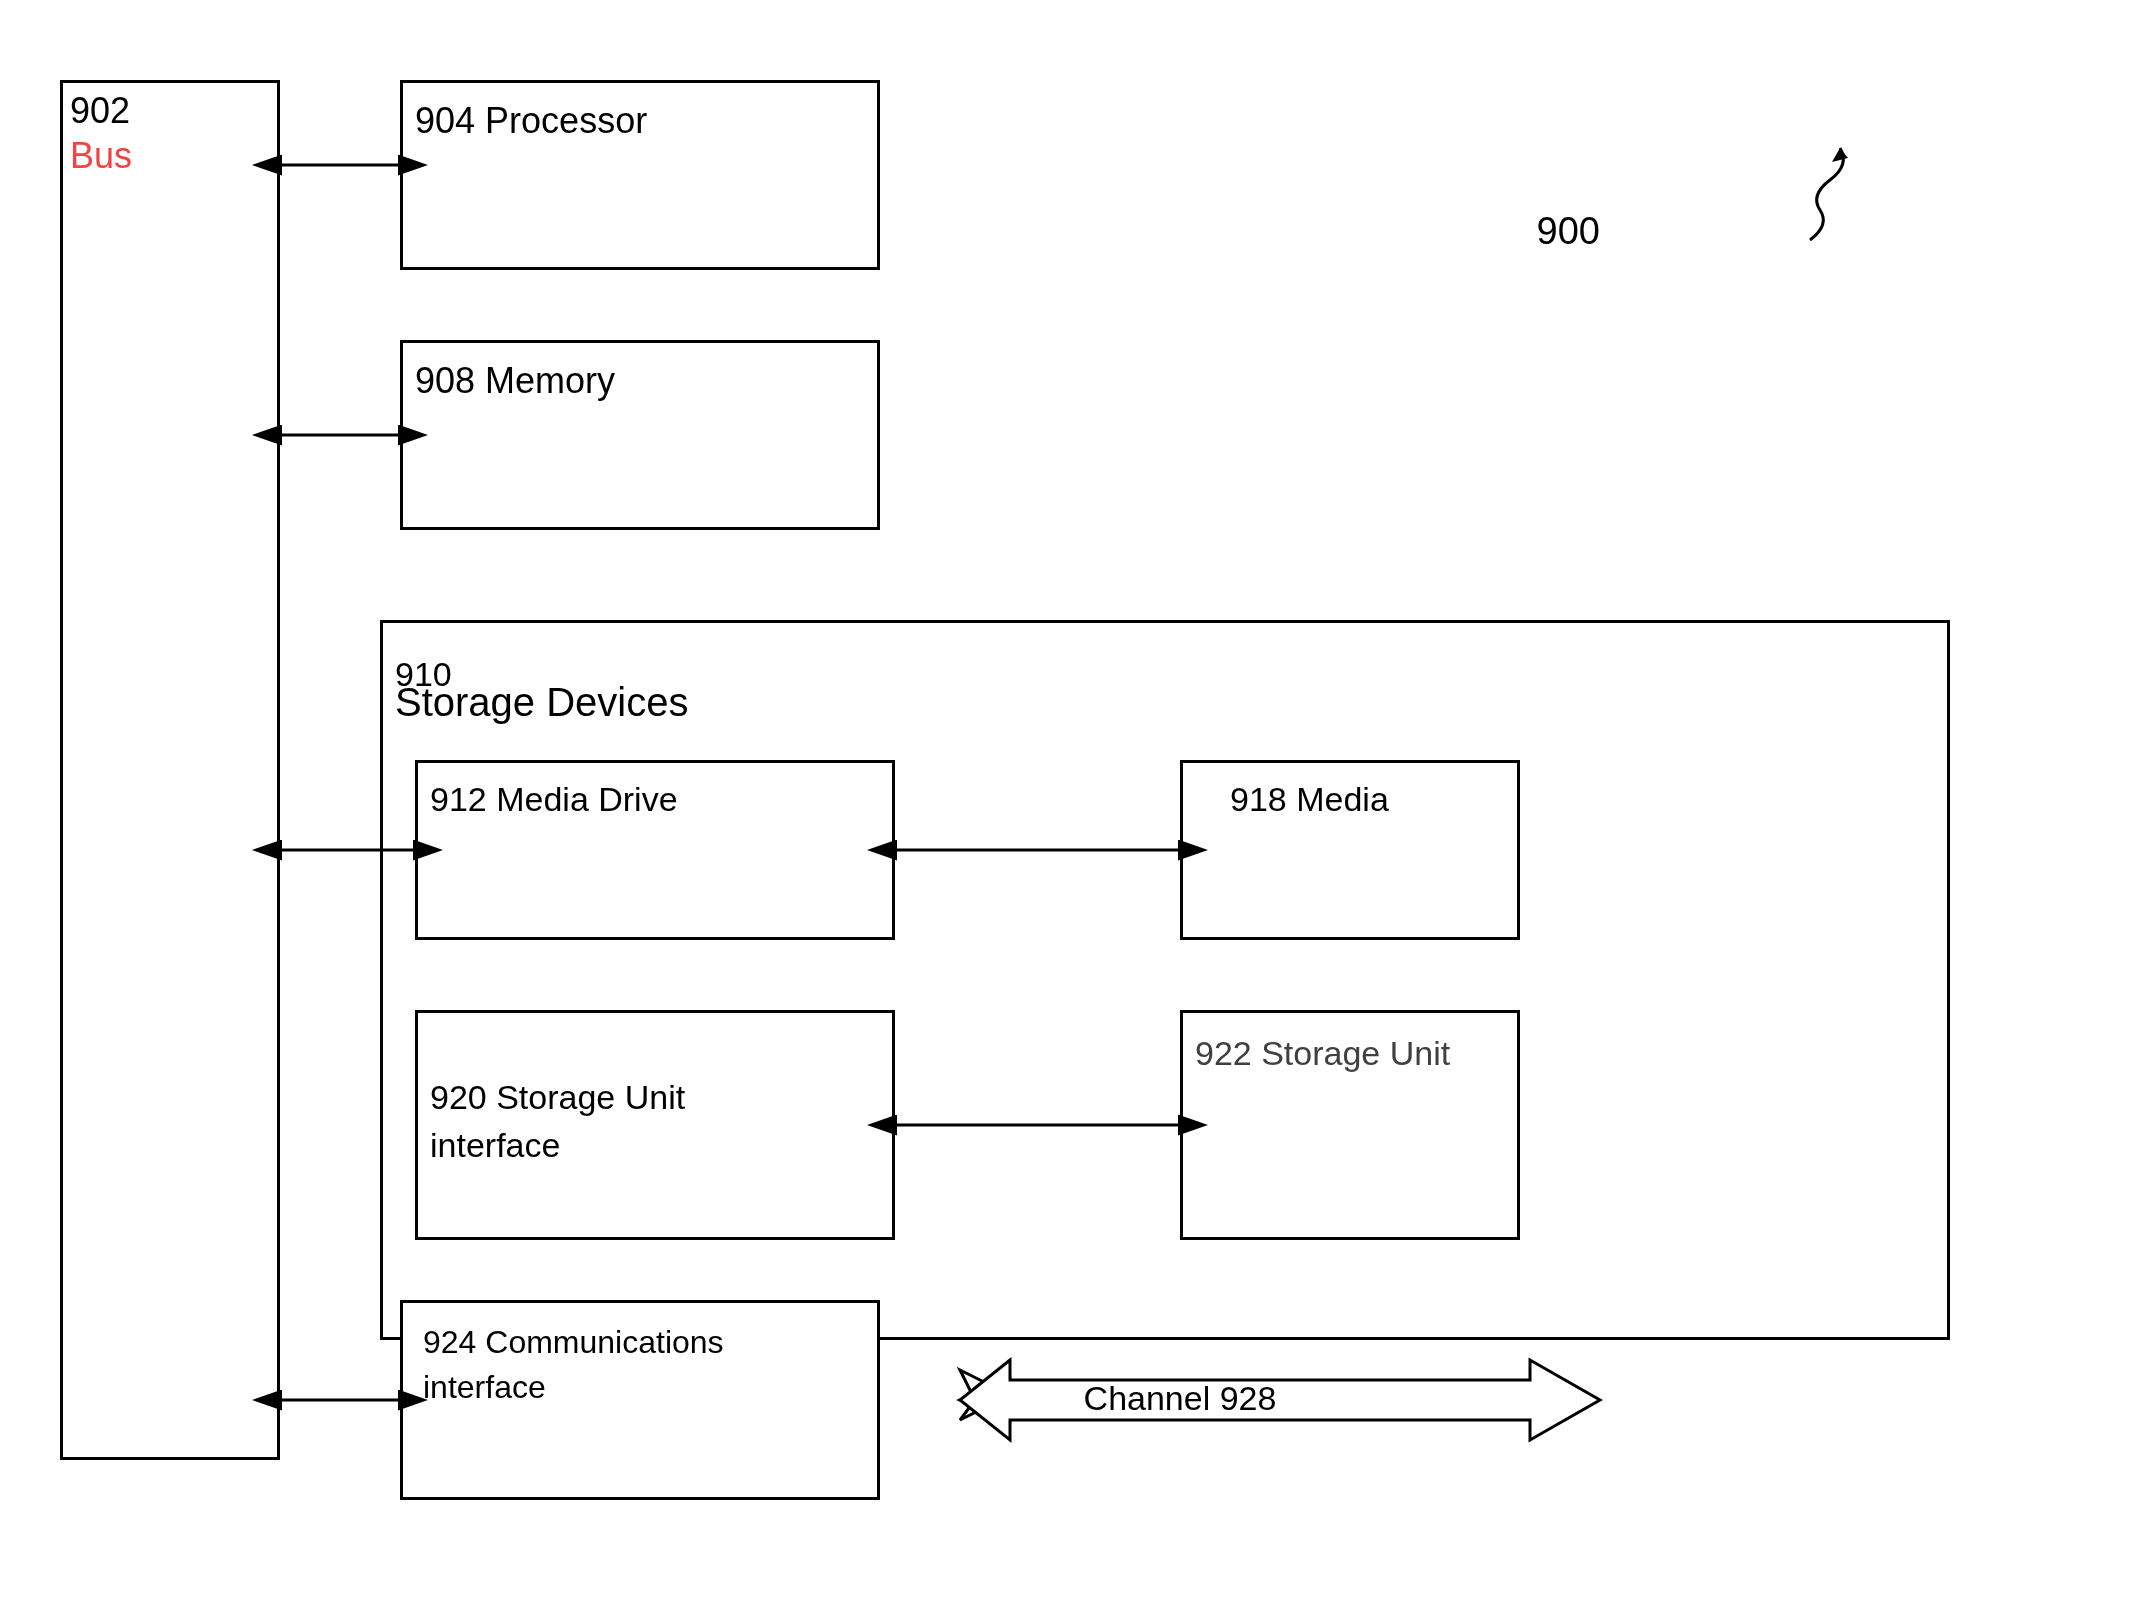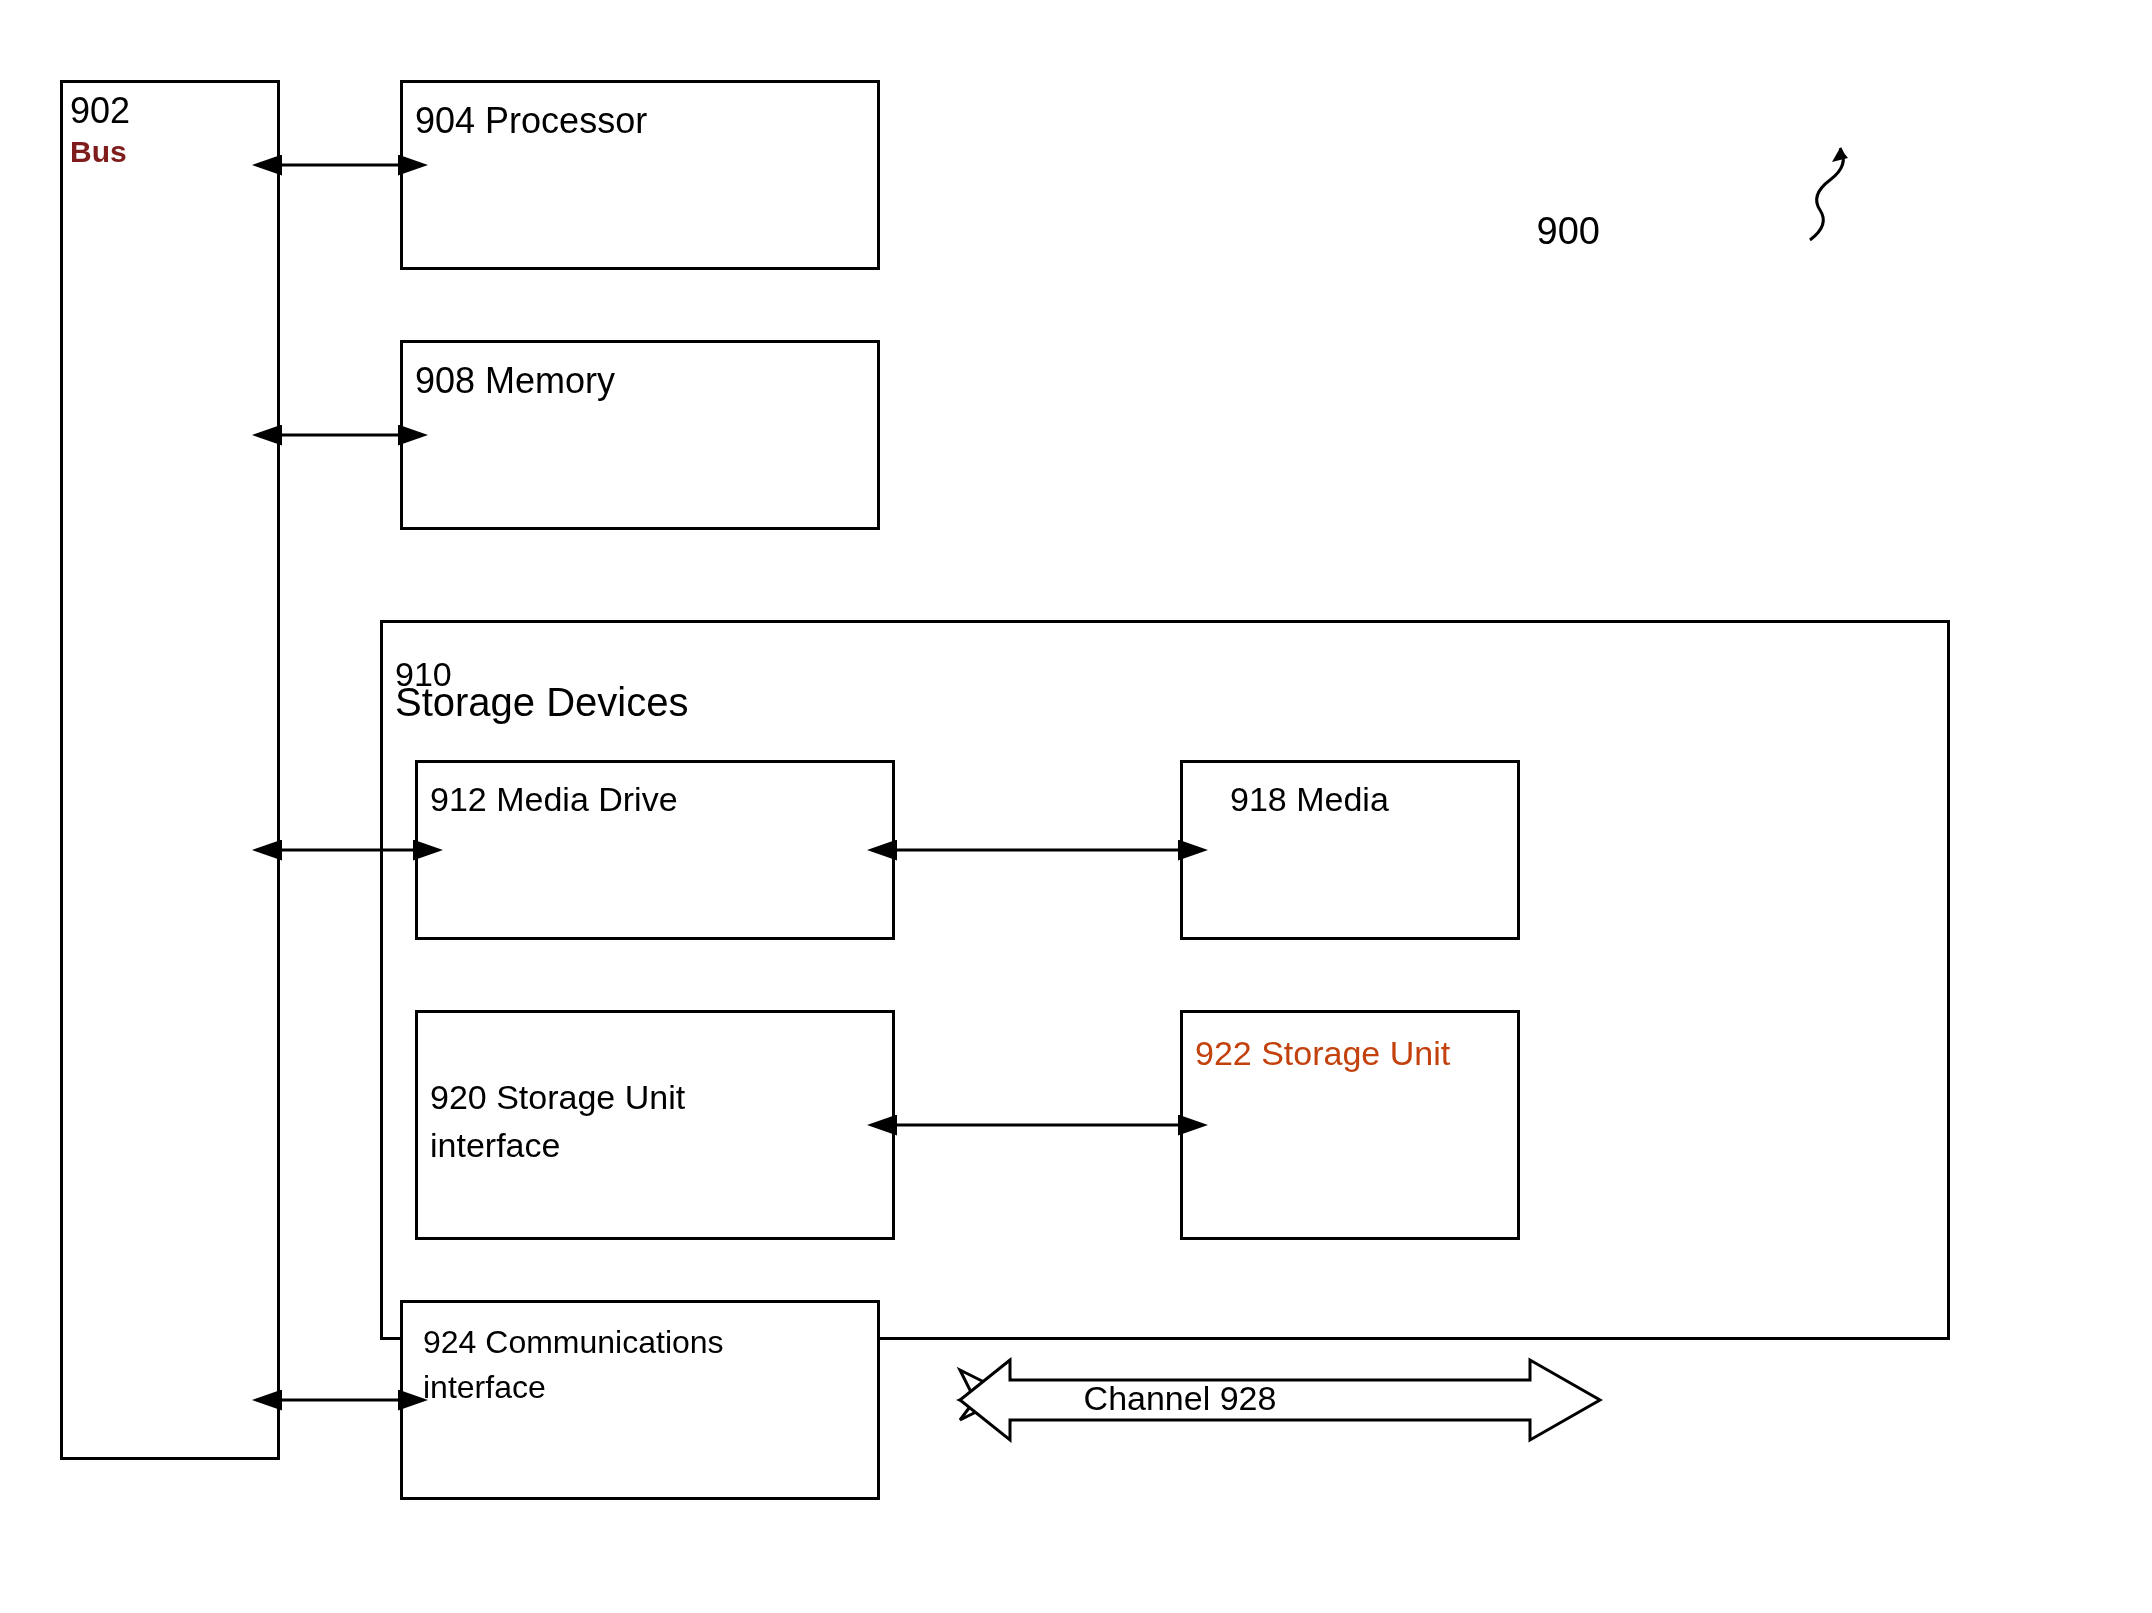--- a/index.html
+++ b/index.html
@@ -34,23 +34,23 @@
       left: 70px;
       top: 90px;
       font-size: 36px;
       font-weight: normal;
       color: #000;
     }
     .bus-label-text {
       position: absolute;
       left: 70px;
       top: 135px;
-      font-size: 30px;
-      font-weight: bold;
-      color: #7f1d1d;
+      font-size: 36px;
+      font-weight: normal;
+      color: #ef4444;
     }
 
     
     .processor-box {
       position: absolute;
       left: 400px;
       top: 80px;
       width: 480px;
       height: 190px;
       border: 3px solid #000;
@@ -173,21 +173,21 @@
       width: 340px;
       height: 230px;
       border: 3px solid #000;
       background: #fff;
     }
     .storage-unit-label {
       position: absolute;
       left: 1195px;
       top: 1030px;
       font-size: 34px;
-      color: #c2410c;
+      color: #404040;
       line-height: 1.4;
     }
 
     
     .comms-box {
       position: absolute;
       left: 400px;
       top: 1300px;
       width: 480px;
       height: 200px;

